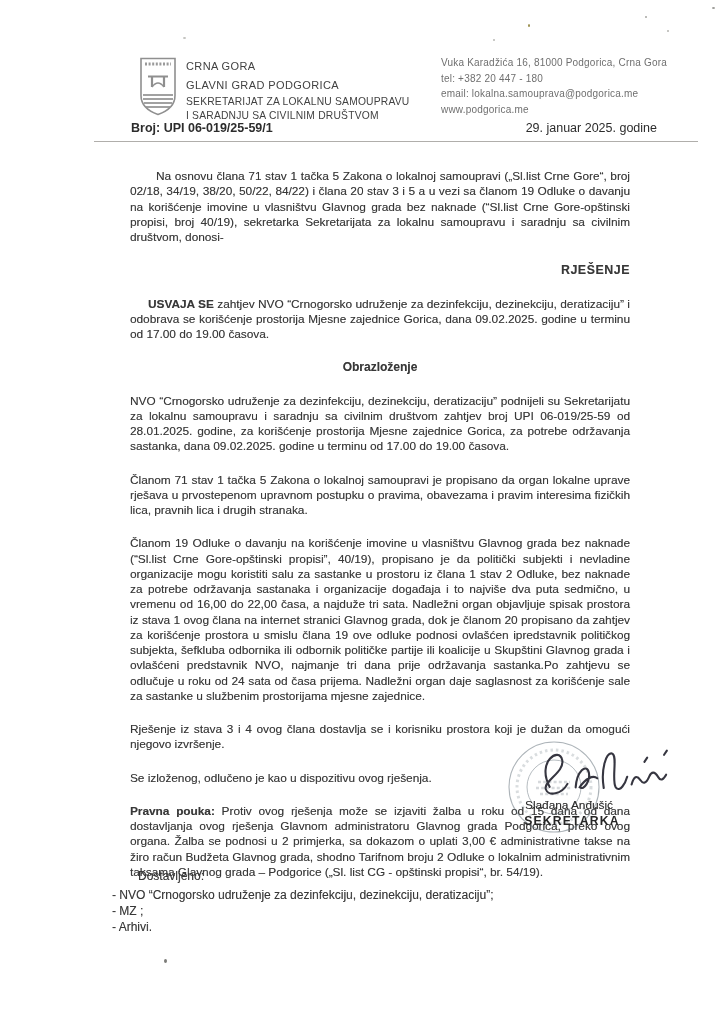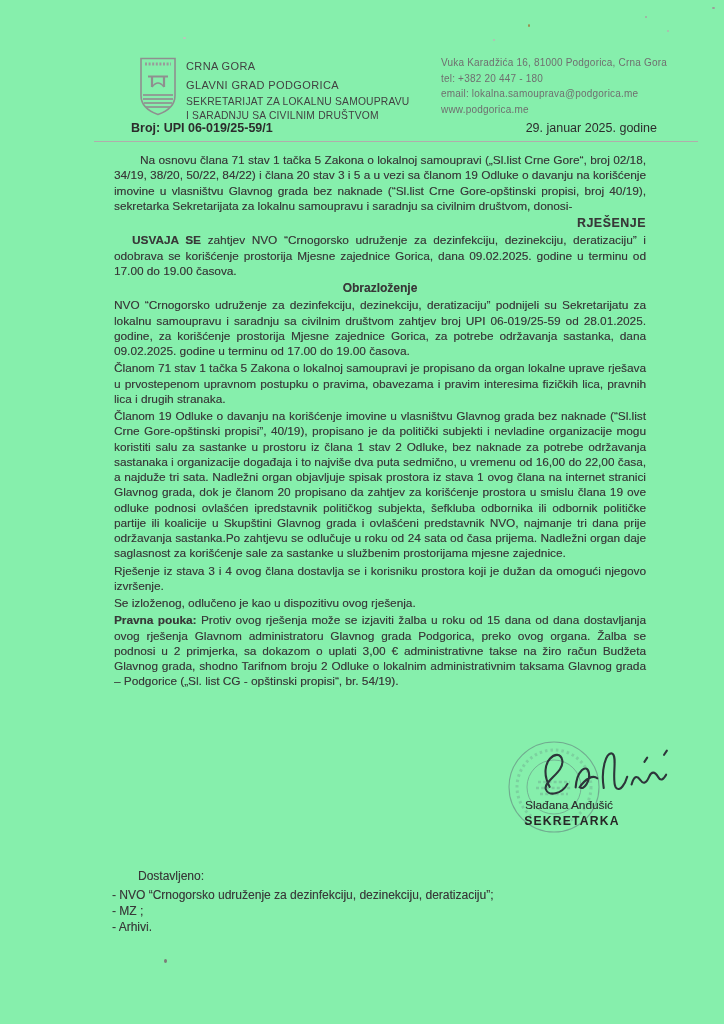--- a/index.html
+++ b/index.html
@@ -1,37 +1,37 @@
 <!DOCTYPE html>
 <html lang="sr"><head>
 <meta charset="utf-8">
 <style>
   html,body{margin:0;padding:0;background:#e9e9e7;}
   .page{
     position:relative;width:724px;height:1024px;margin:0 auto;
-    background:#86efac;overflow:hidden;
+    background:#ffffff;overflow:hidden;
     font-family:"Liberation Sans", sans-serif;color:#383838;
   }
   
   .coat{position:absolute;left:138px;top:55px;width:40px;height:63px;}
   .org{position:absolute;left:186px;top:57px;color:#424242;}
   .org-l1{font-size:11px;line-height:19px;letter-spacing:.4px;}
   .org-l2{font-size:10.3px;line-height:14.3px;letter-spacing:.2px;}
   .contact{position:absolute;left:441px;top:55px;font-size:10px;line-height:15.6px;color:#6f6f6f;letter-spacing:.2px;}
   .meta{position:absolute;left:131px;top:121px;width:526px;display:flex;justify-content:space-between;font-size:12.5px;}
   .doc-number{font-weight:700;color:#2c2c2c;}
   .doc-date{color:#2c2c2c;text-align:center;}
   .rule{position:absolute;left:94px;top:141px;width:604px;height:1px;background:#b0aeab;}
   
   .body-col{
     position:absolute;left:112px;top:151px;width:536px;
     font-size:11.8px;line-height:15.25px;text-align:justify;
     text-shadow:.2px .2px .35px rgba(56,56,56,.45);
   }
-  .body-col p{margin:2px;}
+  .body-col p{margin:18px;}
   .intro{text-indent:26px;}
   .doc-title{font-size:12.3px;font-weight:700;text-align:right;margin:8px 0 0;letter-spacing:.6px;}
   .decision{margin-top:13px;text-indent:18px;}
   .doc-subtitle{font-size:12px;font-weight:700;text-align:center;margin:21px 0 0;}
   .mt{margin-top:9px;}
   .legal{margin-top:14px;}
   .b{font-weight:700;}
   
   .stamp{position:absolute;left:505px;top:738px;width:98px;height:98px;opacity:.5;filter:blur(.3px);}
   .signature{position:absolute;left:527px;top:740px;width:152px;height:68px;transform:rotate(-3deg);opacity:.92;}

